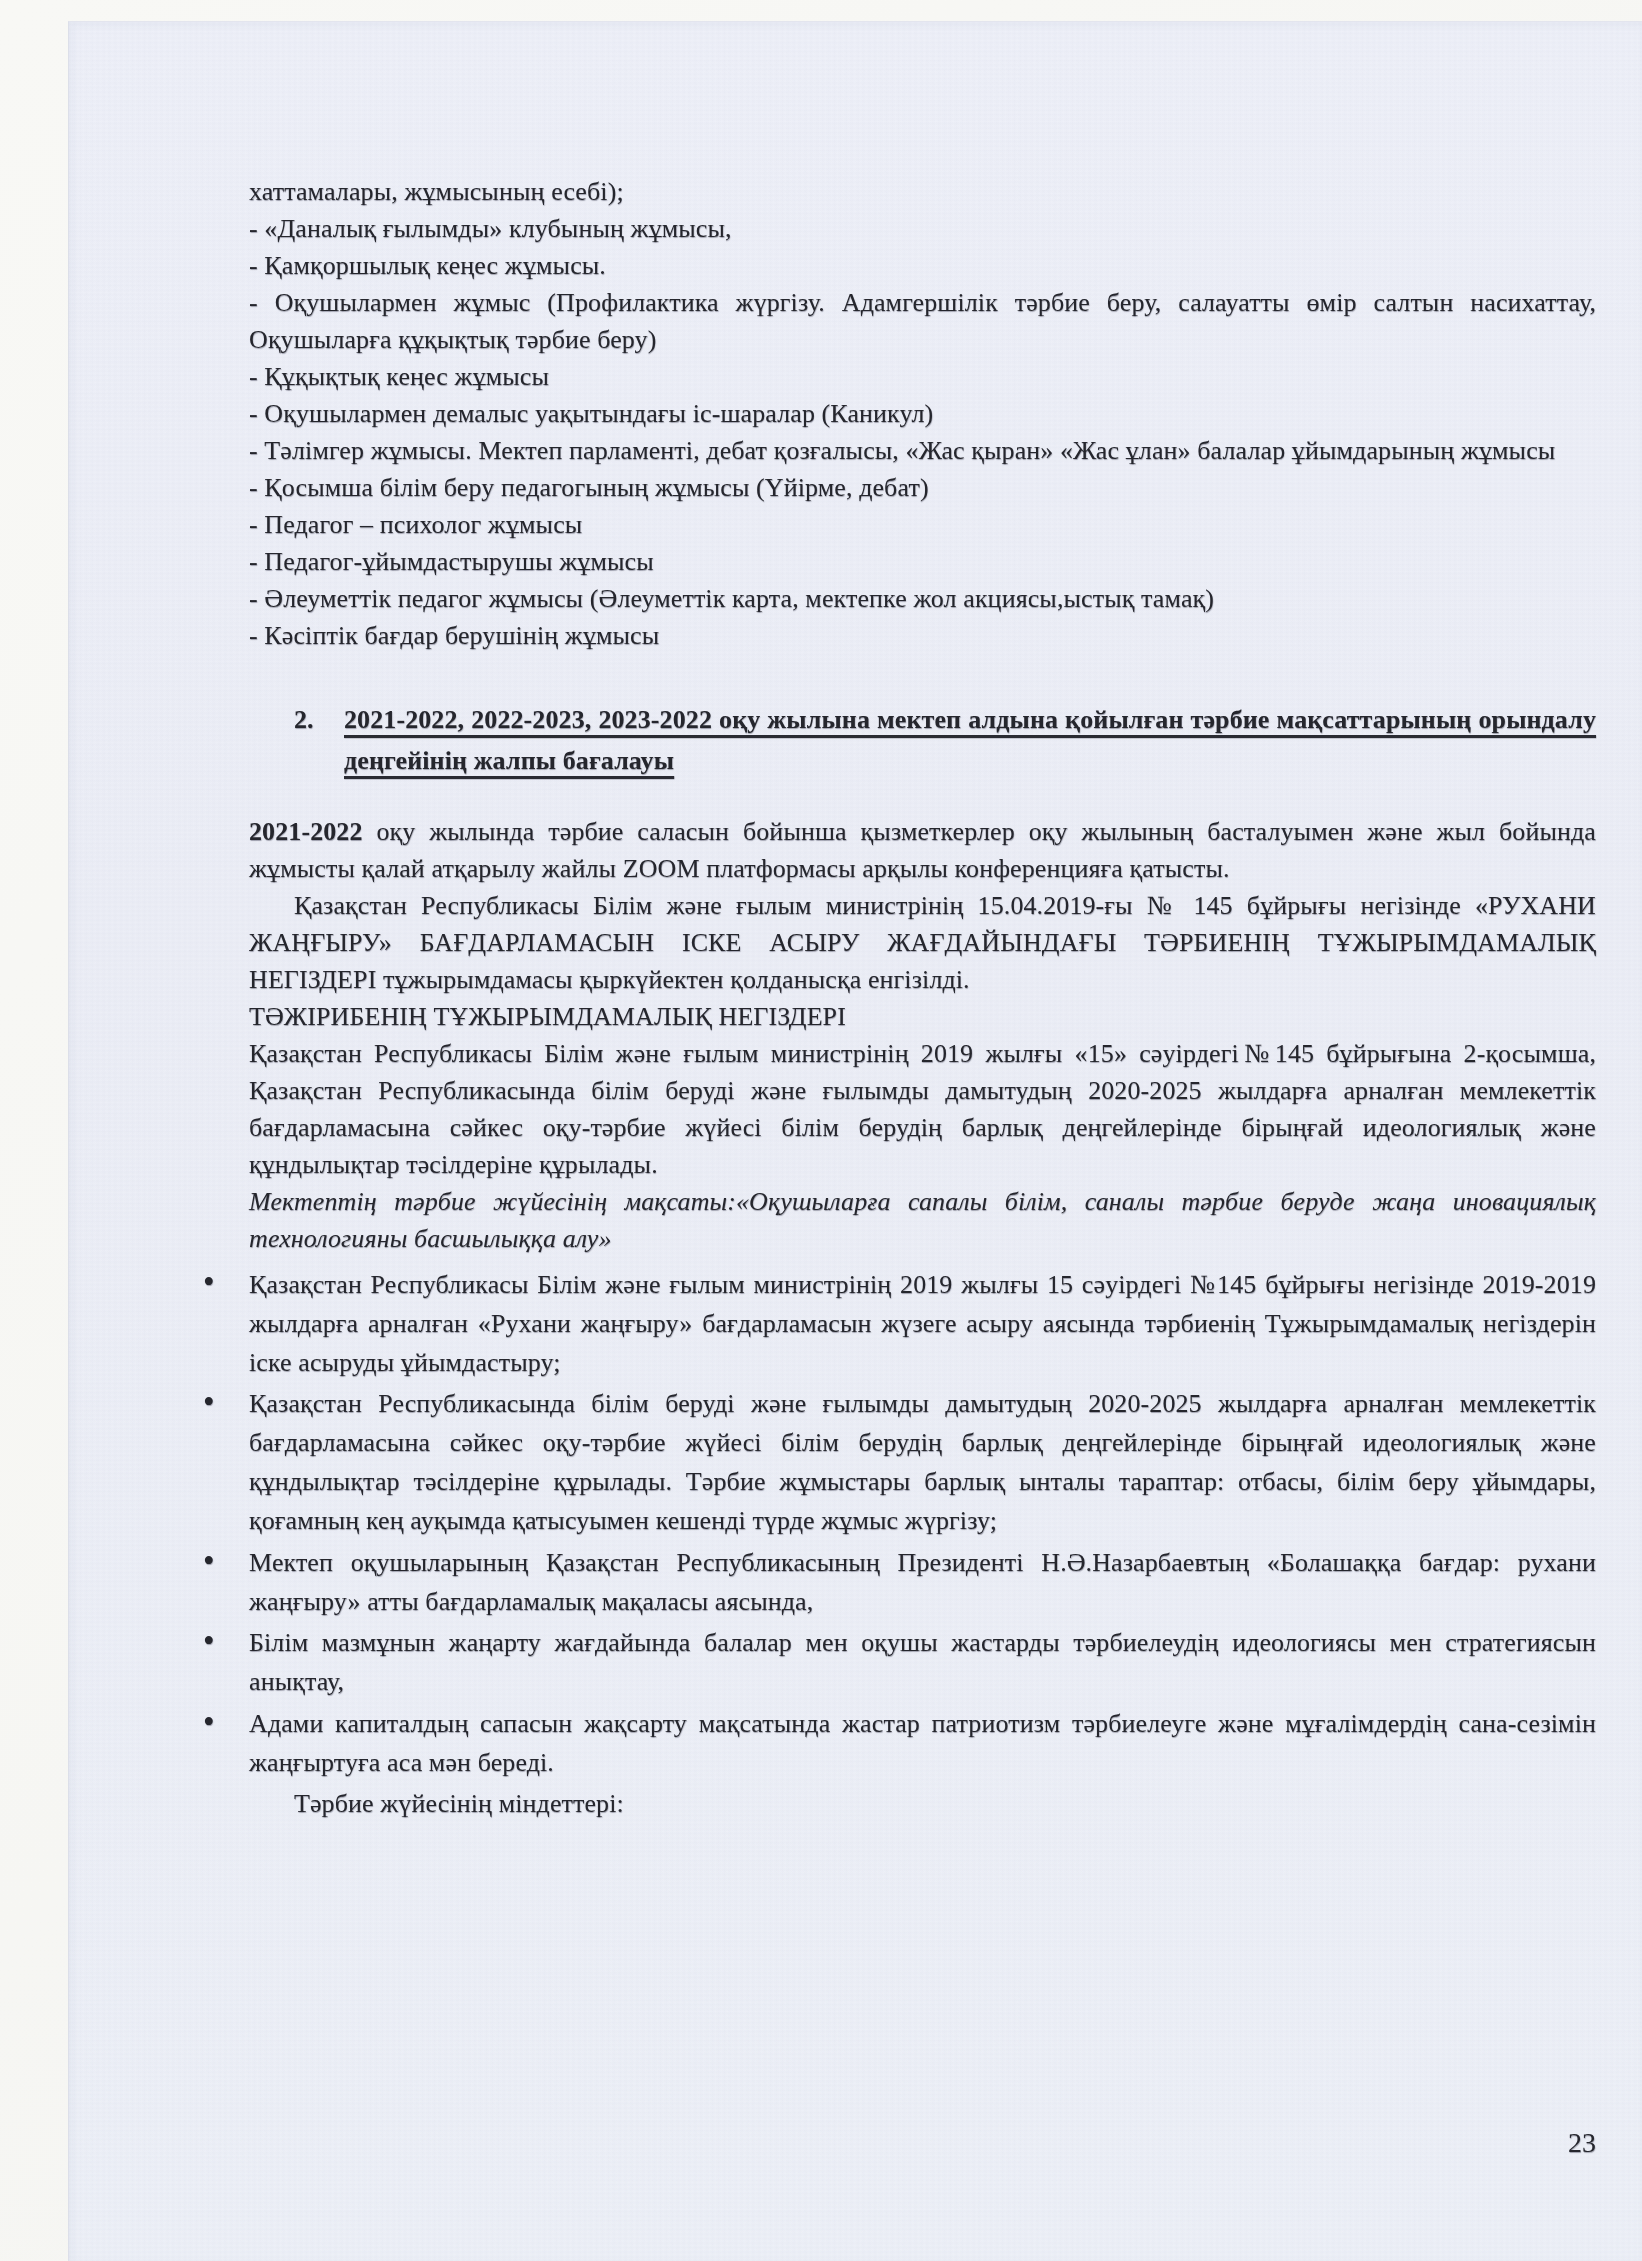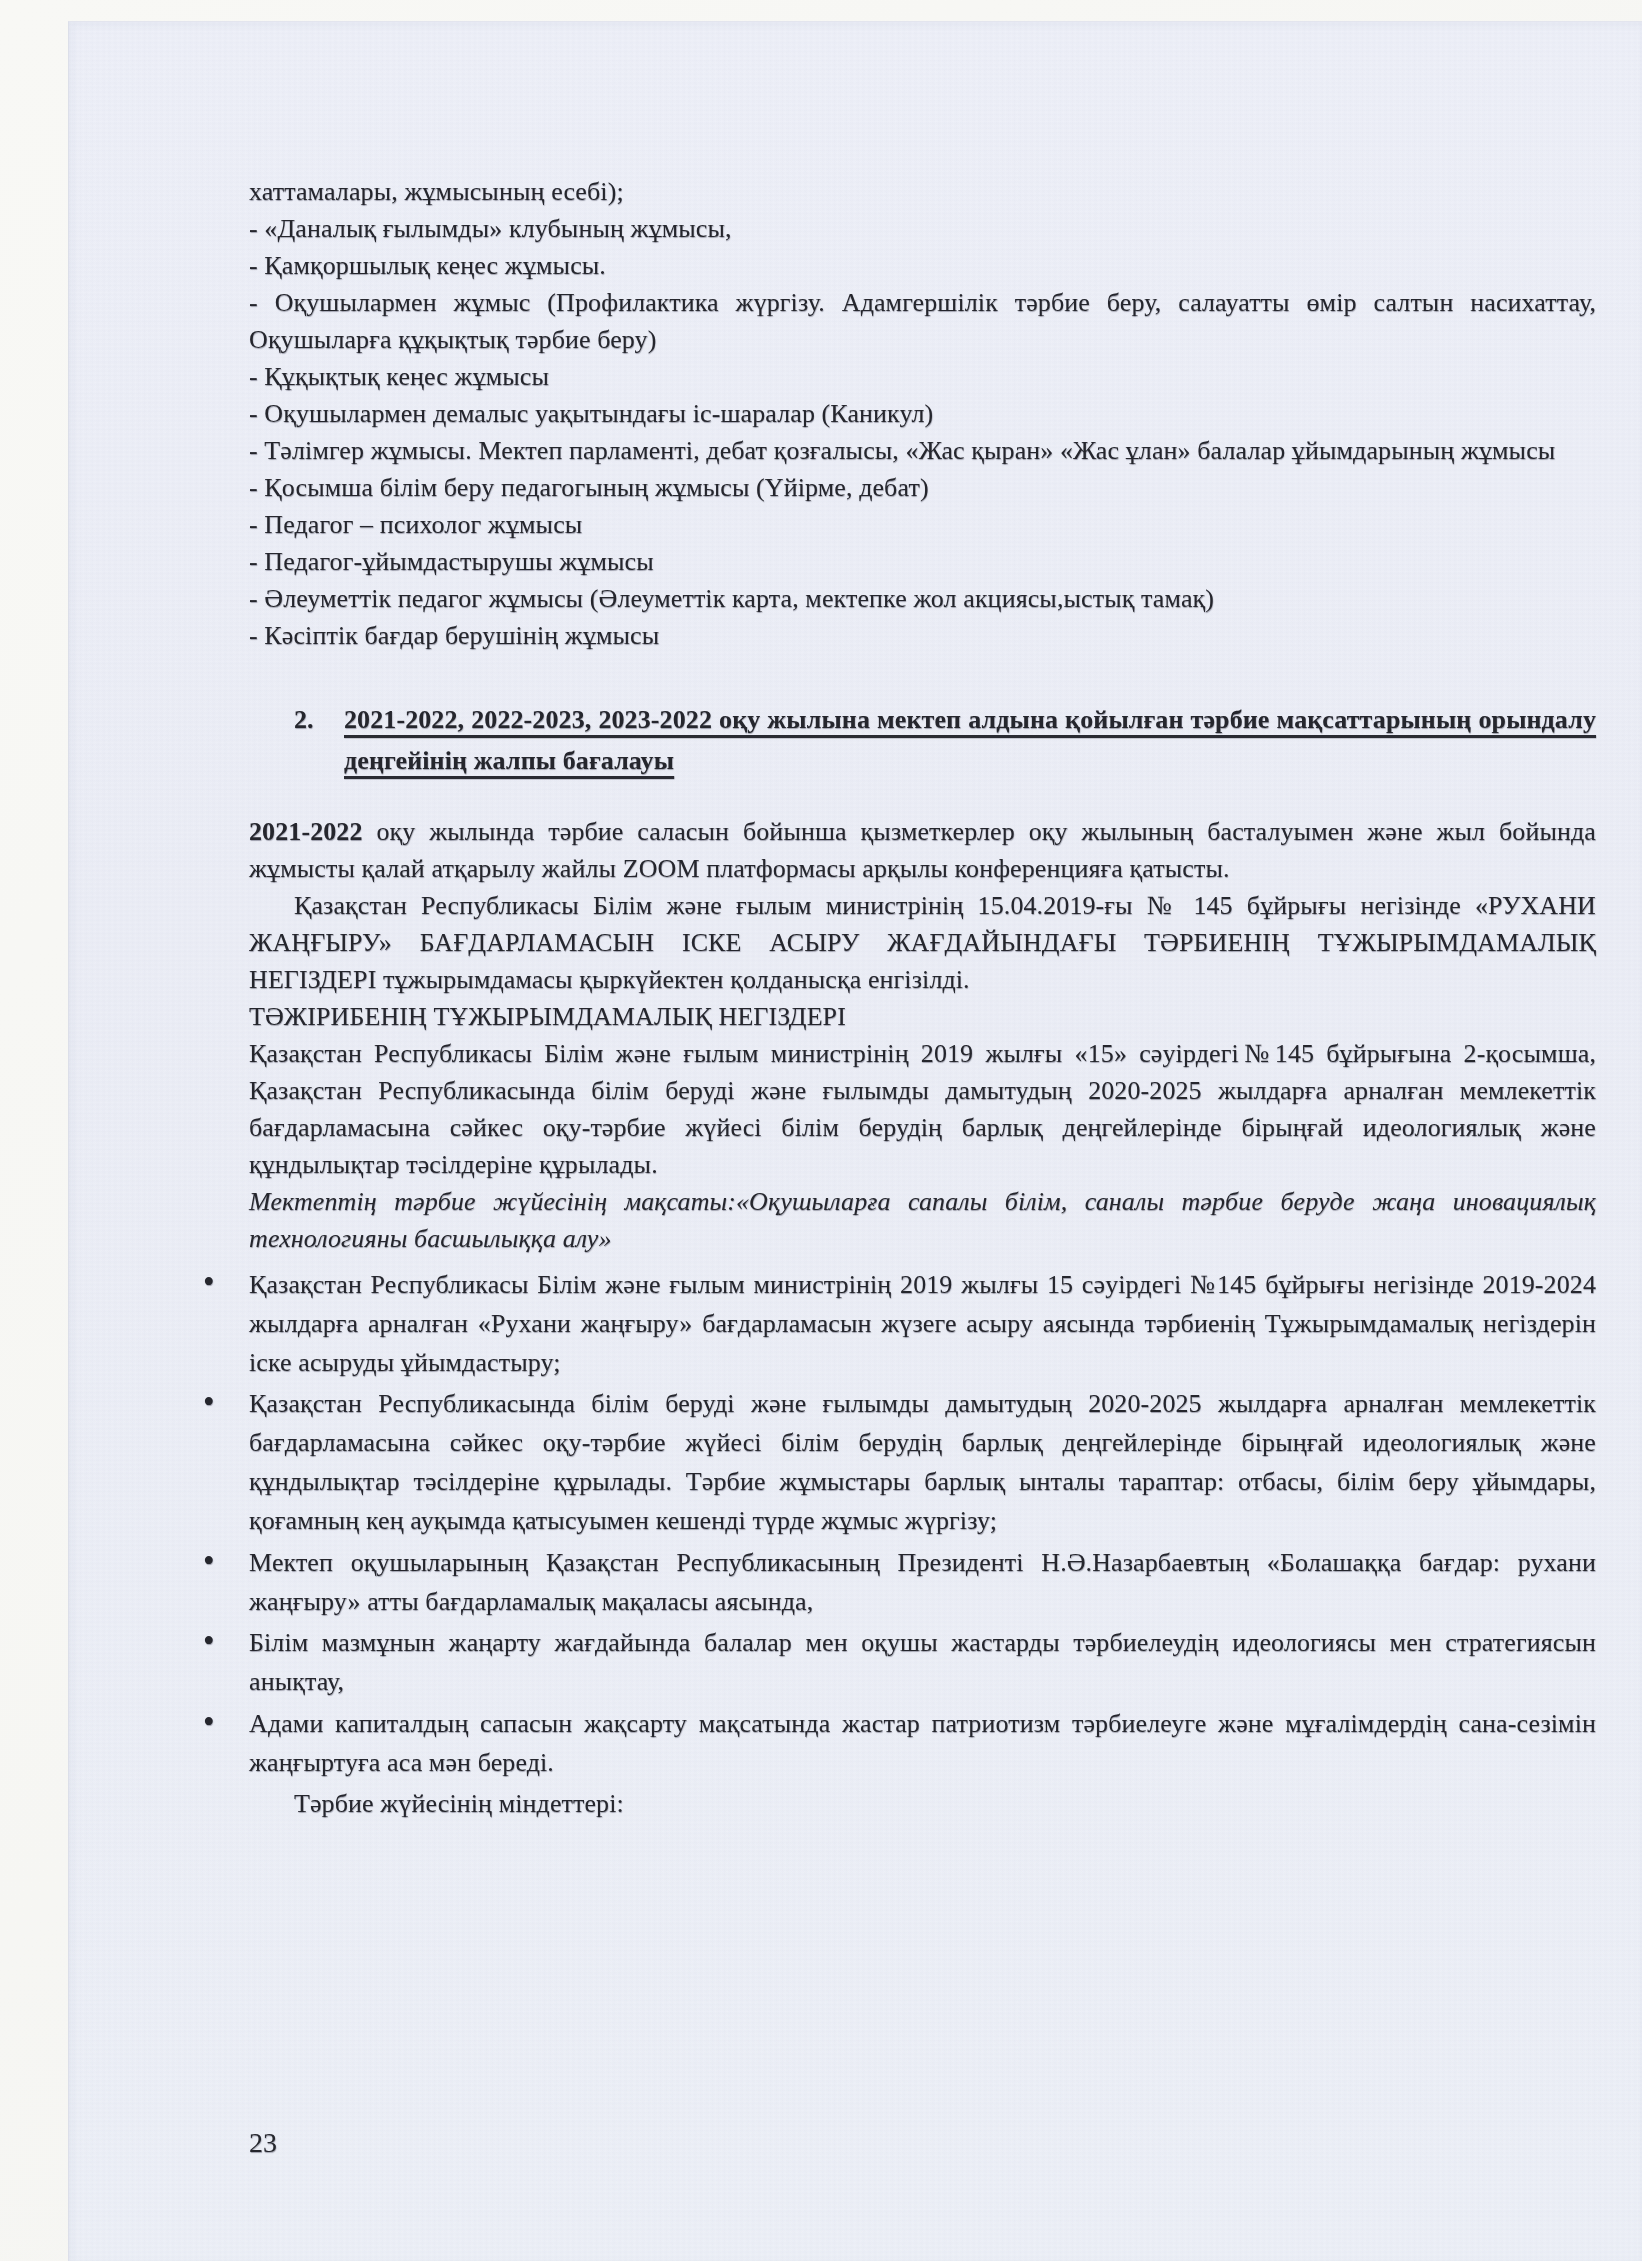--- a/index.html
+++ b/index.html
@@ -93,21 +93,21 @@
   .tasks-lead {
     line-height: 37px;
     text-indent: 45px;
     margin-top: 1px;
   }
   .page-number {
     position: absolute;
     left: 180px;
     right: 46px;
     top: 2105px;
-    text-align: left;
+    text-align: right;
     font-family: "Liberation Serif", "DejaVu Serif", serif;
     font-size: 28px;
     color: #25262d;
     text-shadow: 0.4px 0.5px 0.9px rgba(35,35,55,0.38);
   }
 </style>
 </head>
 <body>
 
 <div class="scanner-bed"></div>
@@ -141,21 +141,21 @@
 
     <div class="para indented">Қазақстан Республикасы Білім және ғылым министрінің  15.04.2019-ғы № 145 бұйрығы негізінде «РУХАНИ ЖАҢҒЫРУ» БАҒДАРЛАМАСЫН ІСКЕ АСЫРУ  ЖАҒДАЙЫНДАҒЫ ТӘРБИЕНІҢ ТҰЖЫРЫМДАМАЛЫҚ НЕГІЗДЕРІ тұжырымдамасы қыркүйектен қолданысқа енгізілді.</div>
 
     <div class="para">ТӘЖІРИБЕНІҢ ТҰЖЫРЫМДАМАЛЫҚ НЕГІЗДЕРІ</div>
 
     <div class="para">Қазақстан Республикасы Білім және ғылым министрінің  2019 жылғы «15» сәуірдегі№145 бұйрығына 2-қосымша, Қазақстан Республикасында білім беруді және ғылымды дамытудың 2020-2025 жылдарға арналған мемлекеттік бағдарламасына сәйкес оқу-тәрбие жүйесі білім берудің барлық деңгейлерінде бірыңғай идеологиялық және құндылықтар тәсілдеріне құрылады.</div>
 
     <div class="italic-goal">Мектептің тәрбие жүйесінің мақсаты:«Оқушыларға сапалы білім, саналы тәрбие беруде жаңа иновациялық технологияны басшылыққа алу»</div>
 
     <ul class="bullet-list">
-      <li>Қазақстан Республикасы Білім және ғылым министрінің 2019 жылғы 15 сәуірдегі №145  бұйрығы негізінде 2019-2024 жылдарға арналған «Рухани жаңғыру» бағдарламасын жүзеге асыру аясында тәрбиенің Тұжырымдамалық негіздерін іске асыруды ұйымдастыру;</li>
+      <li>Қазақстан Республикасы Білім және ғылым министрінің 2019 жылғы 15 сәуірдегі №145  бұйрығы негізінде 2019-2019 жылдарға арналған «Рухани жаңғыру» бағдарламасын жүзеге асыру аясында тәрбиенің Тұжырымдамалық негіздерін іске асыруды ұйымдастыру;</li>
       <li>Қазақстан Республикасында білім беруді және ғылымды дамытудың 2020-2025 жылдарға арналған мемлекеттік бағдарламасына сәйкес оқу-тәрбие жүйесі білім берудің барлық деңгейлерінде бірыңғай идеологиялық және құндылықтар тәсілдеріне құрылады. Тәрбие жұмыстары барлық ынталы тараптар: отбасы, білім беру ұйымдары, қоғамның кең ауқымда қатысуымен кешенді түрде жұмыс жүргізу;</li>
       <li>Мектеп оқушыларының Қазақстан Республикасының Президенті Н.Ә.Назарбаевтың «Болашаққа бағдар: рухани жаңғыру» атты бағдарламалық мақаласы аясында,</li>
       <li>Білім мазмұнын жаңарту жағдайында балалар мен оқушы жастарды тәрбиелеудің идеологиясы мен стратегиясын анықтау,</li>
       <li>Адами капиталдың сапасын жақсарту мақсатында жастар патриотизм тәрбиелеуге және мұғалімдердің сана-сезімін жаңғыртуға аса мән береді.</li>
     </ul>
 
     <div class="tasks-lead">Тәрбие жүйесінің міндеттері:</div>
 
   </div>
 

